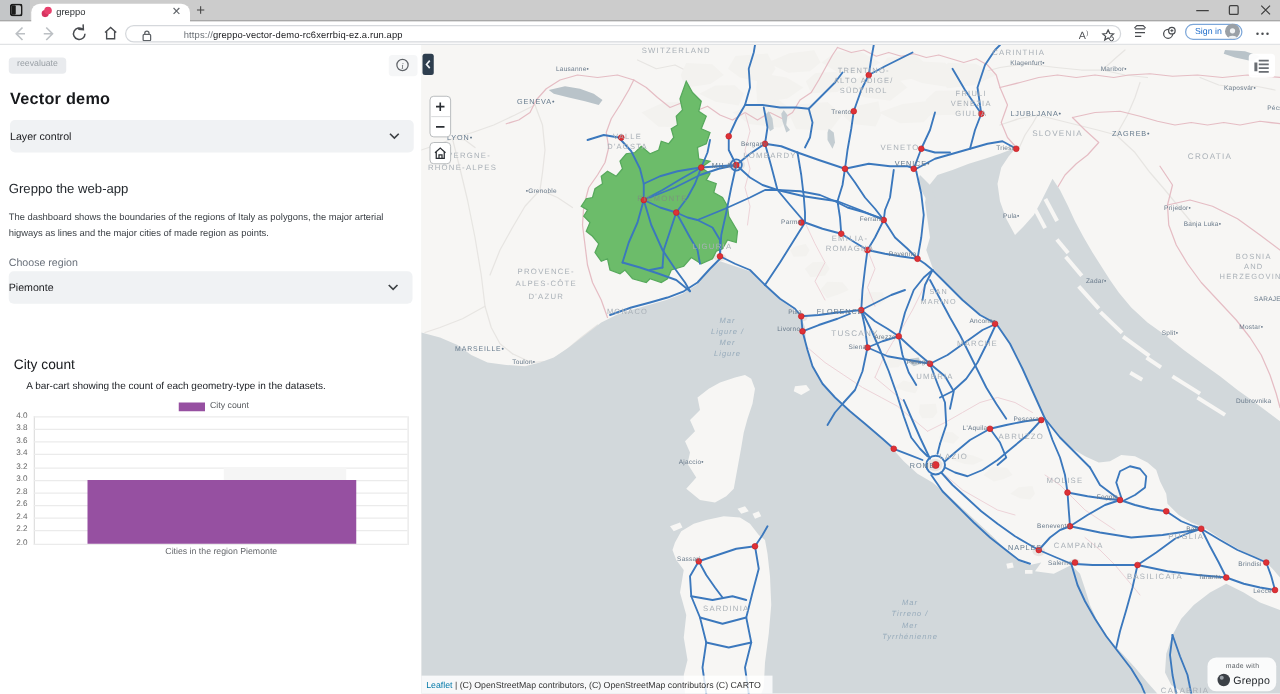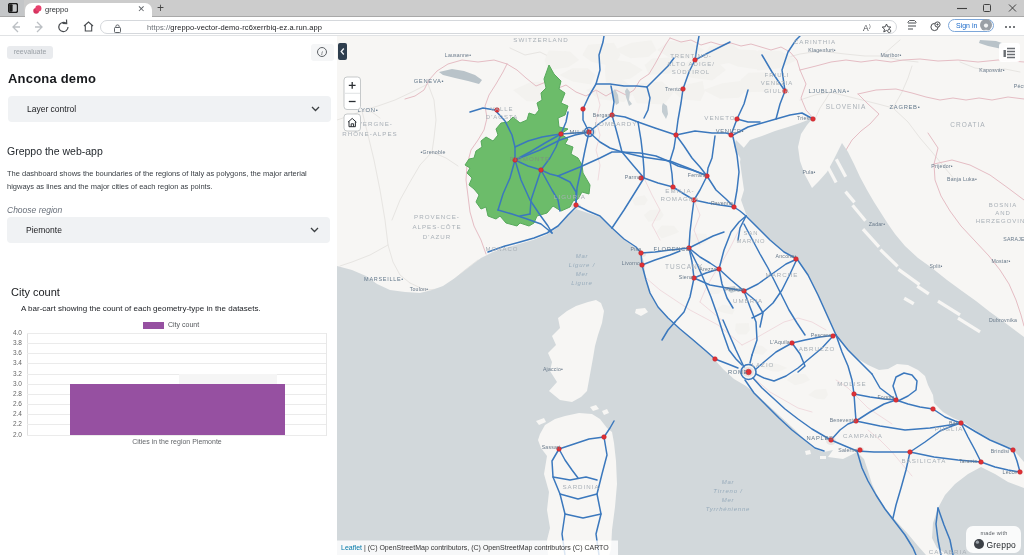--- a/index.html
+++ b/index.html
@@ -21,26 +21,26 @@
   #urltext { position:absolute; left:26px; top:2.5px; font-size:7.5px; color:#202124; letter-spacing:0.1px;margin-left:20px;}
   #urltext .sch {color:#6a6f75;}
   #signin { position:absolute; left:948px; top:1px; width:46px; height:13px; border:1px solid #7da7d9; border-radius:7px; color:#1b6ac9; font-size:7px; text-align:left; padding-left:7px; line-height:12px; }
   #avatar { position:absolute; left:980px; top:0.5px; width:12px; height:12px; border-radius:50%; background:#9aa0a6; overflow:hidden;}
   
   #sidebar { position:absolute; left:0; top:36px; width:337px; height:519px; background:#fff; }
   #reeval { position:absolute; left:7px; top:10px; width:46px; height:13px; background:#e9ebee; border-radius:3px; color:#9aa0a6; font-size:7px; text-align:center; line-height:12.5px; }
   #infobtn { position:absolute; left:311px; top:8px; width:23px; height:17px; background:#f5f6f7; border-radius:3px;}
   #infocirc { position:absolute; left:6px; top:3px; width:10px; height:10px; border:1px solid #5f6368; border-radius:50%; color:#5f6368; font-size:7px; text-align:center; line-height:10px; font-family:"Liberation Serif",serif; font-style:italic;}
   h1 { position:absolute; left:8px; top:34.5px; font-size:13px; color:#17191c; letter-spacing:0.2px; }
-  .select { position:absolute; left:8px; width:323px; height:26px; background:#f0f2f4; border-radius:4px; font-size:8.5px; color:#202124; line-height:26px; padding-left:19px; }
+  .select { position:absolute; left:8px; width:323px; height:26px; background:#f0f2f4; border-radius:4px; font-size:8.5px; color:#202124; line-height:26px; padding-left:0; }
   .select .chev { position:absolute; right:11px; top:10px; width:9px; height:6px; }
   #sel1 { top:60px; }
   #about { position:absolute; left:7px; top:109px; font-size:10.5px; color:#24292e; }
   #para1 { position:absolute; left:7px; top:132px; width:320px; font-size:7.5px; color:#3b4046; line-height:12.5px; }
-  #chooselab { position:absolute; left:7px; top:169px; font-size:8.5px; color:#69707a;font-style:italic; }
+  #chooselab { position:absolute; left:7px; top:169px; font-size:8.5px; color:#69707a; }
   #sel2 { top:181px; left:7px; }
   #para2 { position:absolute; left:7px; top:218px; width:325px; font-size:7.5px; color:#3b4046; }
   #cityh { position:absolute; left:11px; top:250px; font-size:11px; color:#17191c; }
   #citysub { position:absolute; left:21px; top:268px; font-size:8px; color:#202328; }
   
   #chart { position:absolute; left:0px; top:246px; z-index:1; width:337px; height:170px; }
   .ylab { position:absolute; font-size:6.5px; color:#666; right:315px; width:14px; text-align:right;}
   .grid { position:absolute; left:27px; width:299px; height:1px; background:#ebebeb; }
   #bar { position:absolute; left:70px; top:101.5px; width:214.5px; height:51.5px; background:#9650a1; z-index:3; }
   #xlab { position:absolute; left:27px; top:156px; width:300px; text-align:center; font-size:7px; color:#63666a;}
@@ -125,26 +125,26 @@
         <circle cx="7" cy="9" r="1" fill="#494c50"></circle>
         <circle cx="11" cy="9" r="1" fill="#494c50"></circle>
       </svg>
   </div>
 
   <div id="sidebar">
     <div id="reeval">reevaluate</div>
     <div id="infobtn">
         <div id="infocirc">i</div>
       </div>
-    <h1>Ancona demo</h1>
+    <h1>Vector demo</h1>
     <div class="select" id="sel1">Layer control<svg class="chev" viewBox="0 0 9 6">
           <path d="M1 1 L4.5 4.5 L8 1" fill="none" stroke="#3c4043" stroke-width="1.3"></path>
         </svg></div>
     <div id="about">Greppo the web-app</div>
-    <div id="para1">The dashboard shows the boundaries of the regions of Italy as polygons, the major arterial higways as lines and the major cities of each region as points.</div>
+    <div id="para1">The dashboard shows the boundaries of the regions of Italy as polygons, the major arterial higways as lines and the major cities of made region as points.</div>
     <div id="chooselab">Choose region</div>
     <div class="select" id="sel2">Piemonte<svg class="chev" viewBox="0 0 9 6">
           <path d="M1 1 L4.5 4.5 L8 1" fill="none" stroke="#3c4043" stroke-width="1.3"></path>
         </svg></div>
     <div id="cityh">City count</div>
     <div id="citysub">A bar-cart showing the count of each geometry-type in the datasets.</div>
     <div id="chart">
       <div style="position:absolute;left:179px;top:92px;width:98px;height:10px;background:#f5f5f5;z-index:2"></div>
         <div id="legend">
           <div id="legsw"></div>

